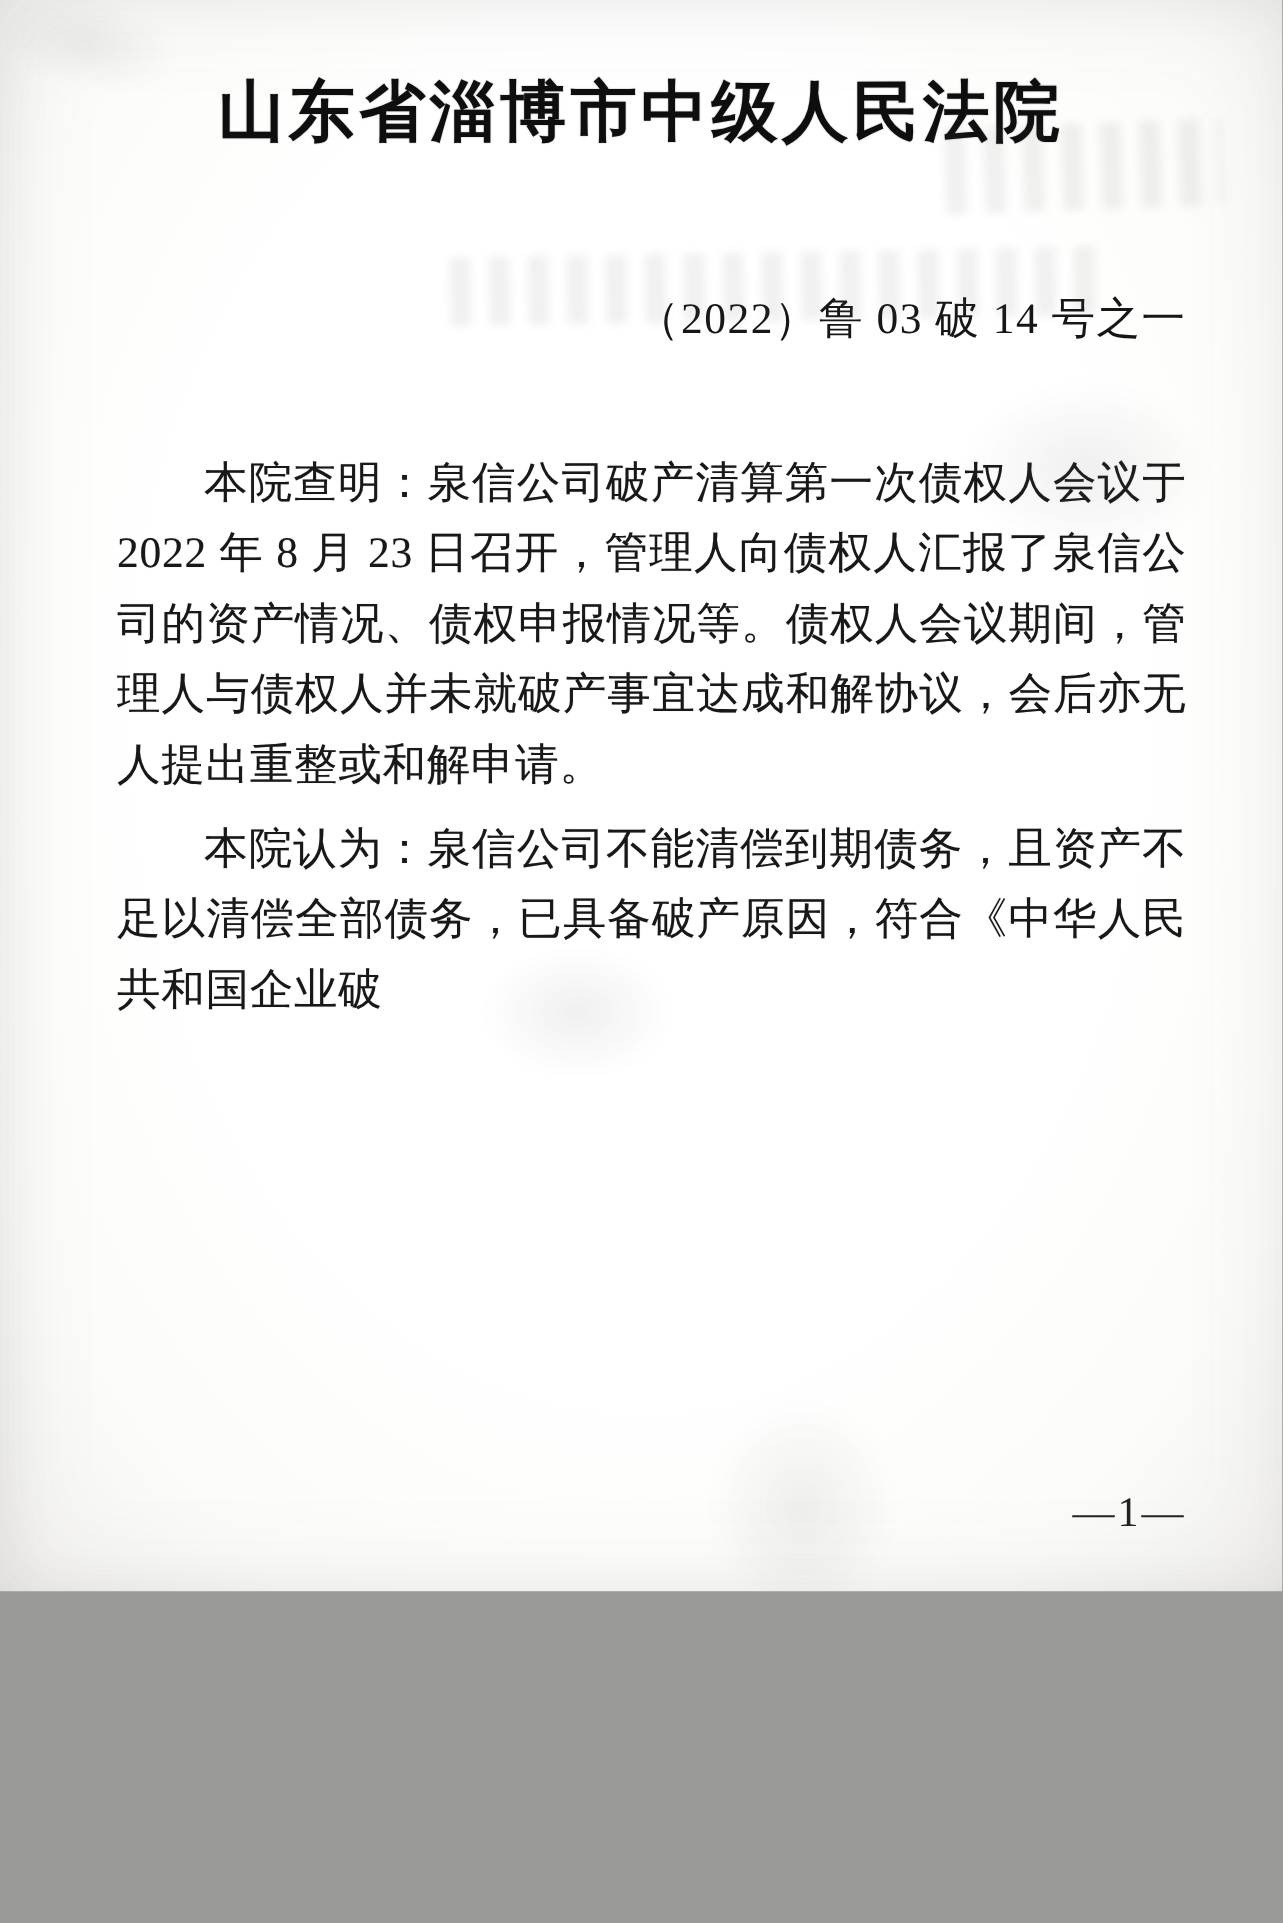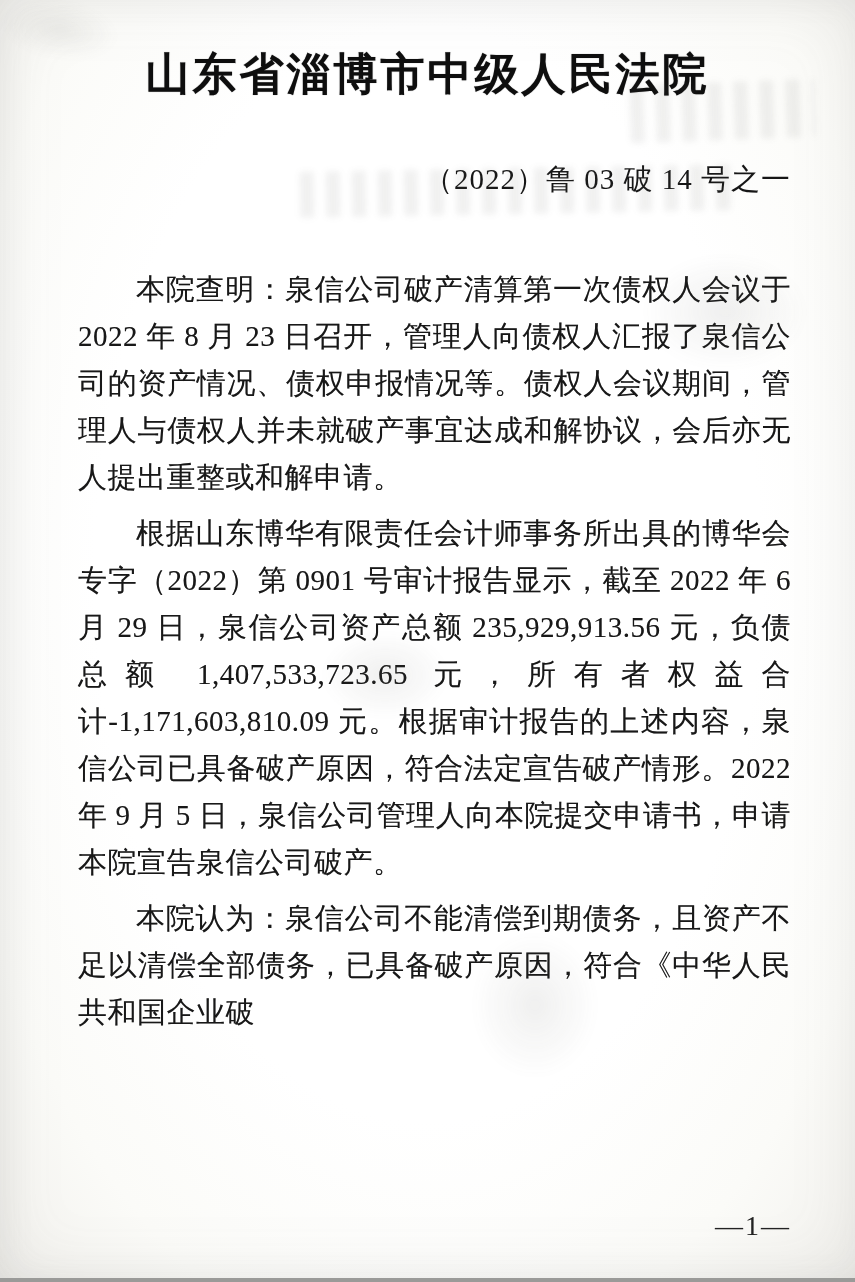--- a/index.html
+++ b/index.html
@@ -1,18 +1,18 @@
 <!DOCTYPE html>
 <html lang="zh"><head>
 <meta charset="utf-8">
 <style>
   html,body{margin:0;padding:0;background:#9a9a98;}
   .page{
     position:relative;
-    width:855px;height:1278px;
+    width:855px;height:1061px;
     margin:0 auto;
     background:
       radial-gradient(ellipse at 50% 45%, #ffffff 55%, #fbfbf8 80%, #f2f1ed 100%);
     box-shadow: inset 0 0 70px rgba(110,110,105,0.10), inset 8px 0 30px rgba(120,120,115,0.07);
     overflow:hidden;
     font-family:"Liberation Serif","DejaVu Serif",serif;
     color:#1b1b1b;
   }
   
   .doc-header{padding-top:46px;text-align:center;}
@@ -20,21 +20,21 @@
     margin:0;
     font-size:44px;
     line-height:58px;
     font-weight:700;
     letter-spacing:3px;
     color:#0e0e0e;
     text-shadow:0 0 1px rgba(0,0,0,.45);
   }
   
   .case-no{
-    margin-top:56px;
+    margin-top:89px;
     padding-right:64px;
     text-align:right;
     font-size:29px;
     letter-spacing:1px;
     color:#161616;
   }
   
   .doc-body{
     margin:66px 64px 0 78px;
     font-size:29px;
@@ -88,19 +88,18 @@
   <div class="ghost g-blob ghost-6"></div>
 
   <header class="doc-header">
     <h1>山东省淄博市中级人民法院</h1>
   </header>
 
   <div class="case-no">（2022）鲁 03 破 14 号之一</div>
 
   <main class="doc-body">
     <p>本院查明：泉信公司破产清算第一次债权人会议于 2022 年 8 月 23 日召开，管理人向债权人汇报了泉信公司的资产情况、债权申报情况等。债权人会议期间，管理人与债权人并未就破产事宜达成和解协议，会后亦无人提出重整或和解申请。</p>
-    <p>根据山东博华有限责任会计师事务所出具的博华会专字（2022）第 0901 号审计报告显示，截至 2022 年 6 月 29 日，泉信公司资产总额 235,929,913.56 元，负债总额 1,407,533,723.65 元，所有者权益合计-1,171,603,810.09 元。根据审计报告的上述内容，泉信公司已具备破产原因，符合法定宣告破产情形。2022 年 9 月 5 日，泉信公司管理人向本院提交申请书，申请本院宣告泉信公司破产。</p>
     <p>本院认为：泉信公司不能清偿到期债务，且资产不足以清偿全部债务，已具备破产原因，符合《中华人民共和国企业破</p>
   </main>
 
   <div class="page-no">—1—</div>
 
 </div>
 
 </body></html>

